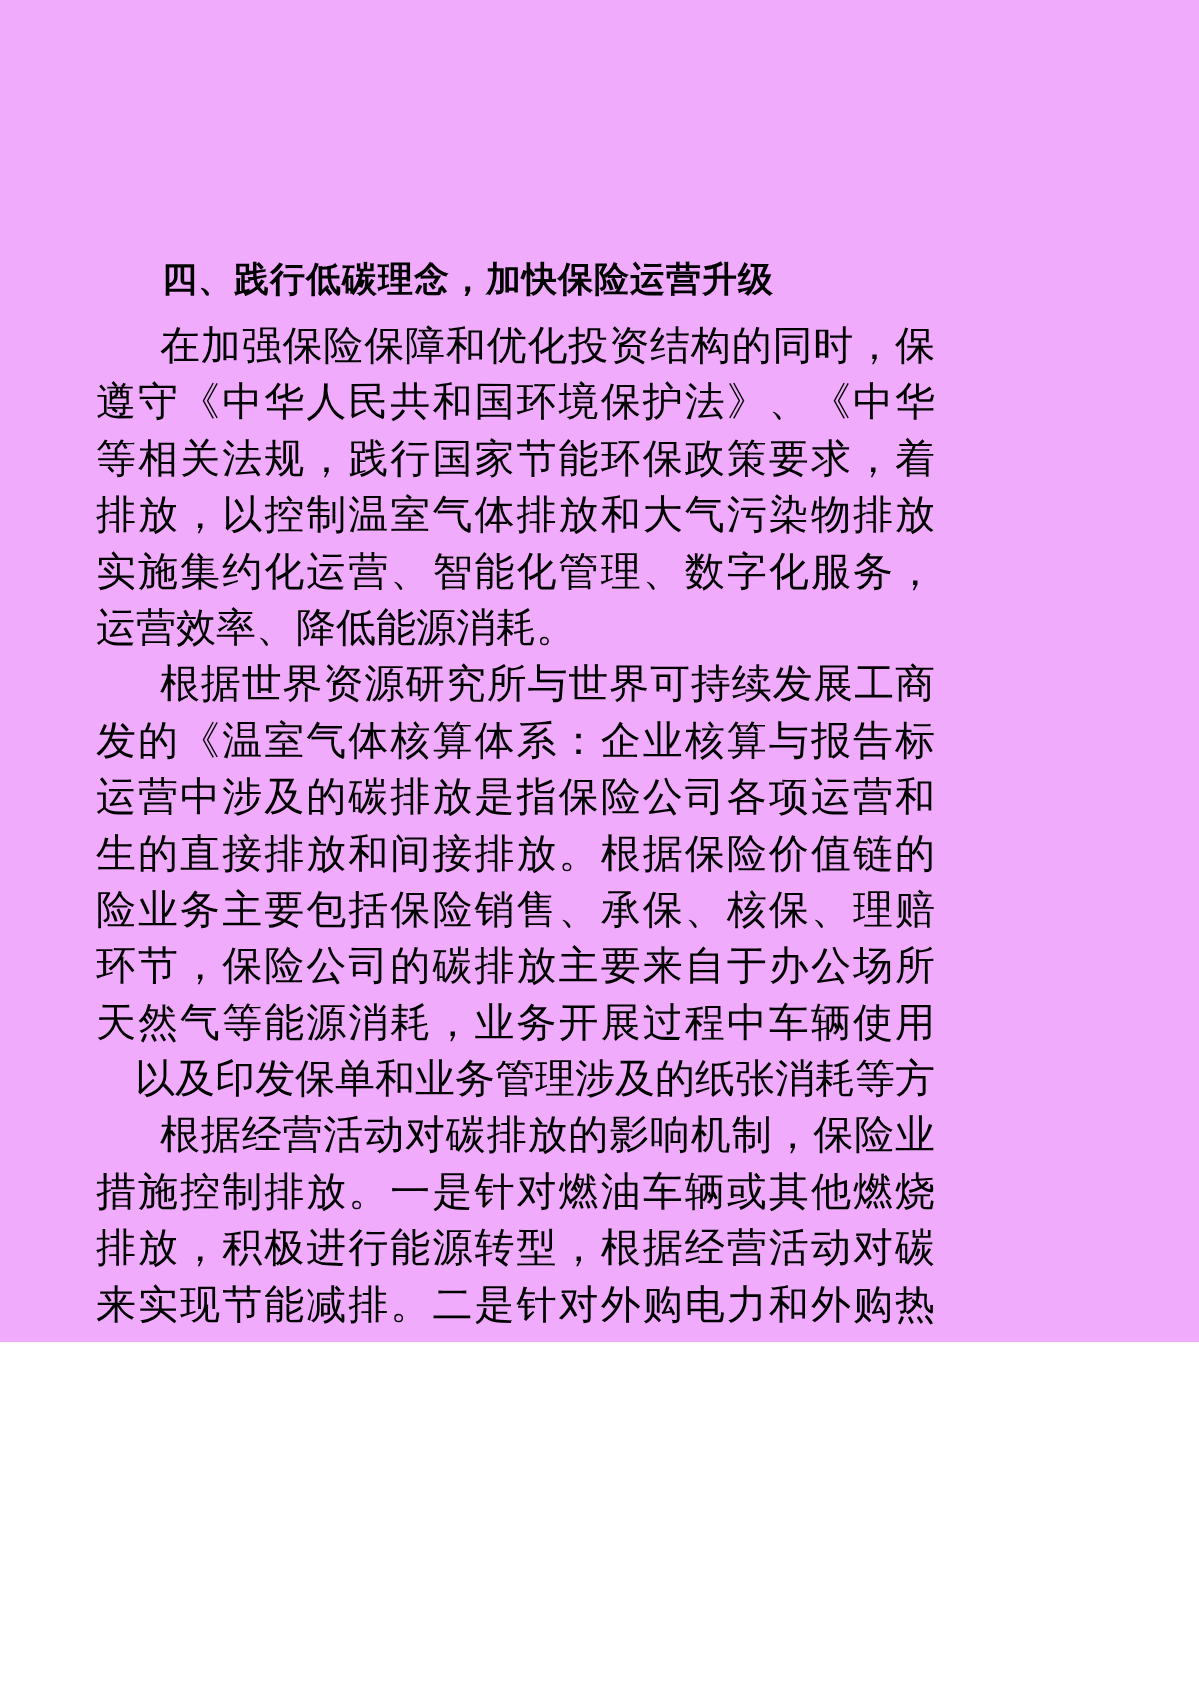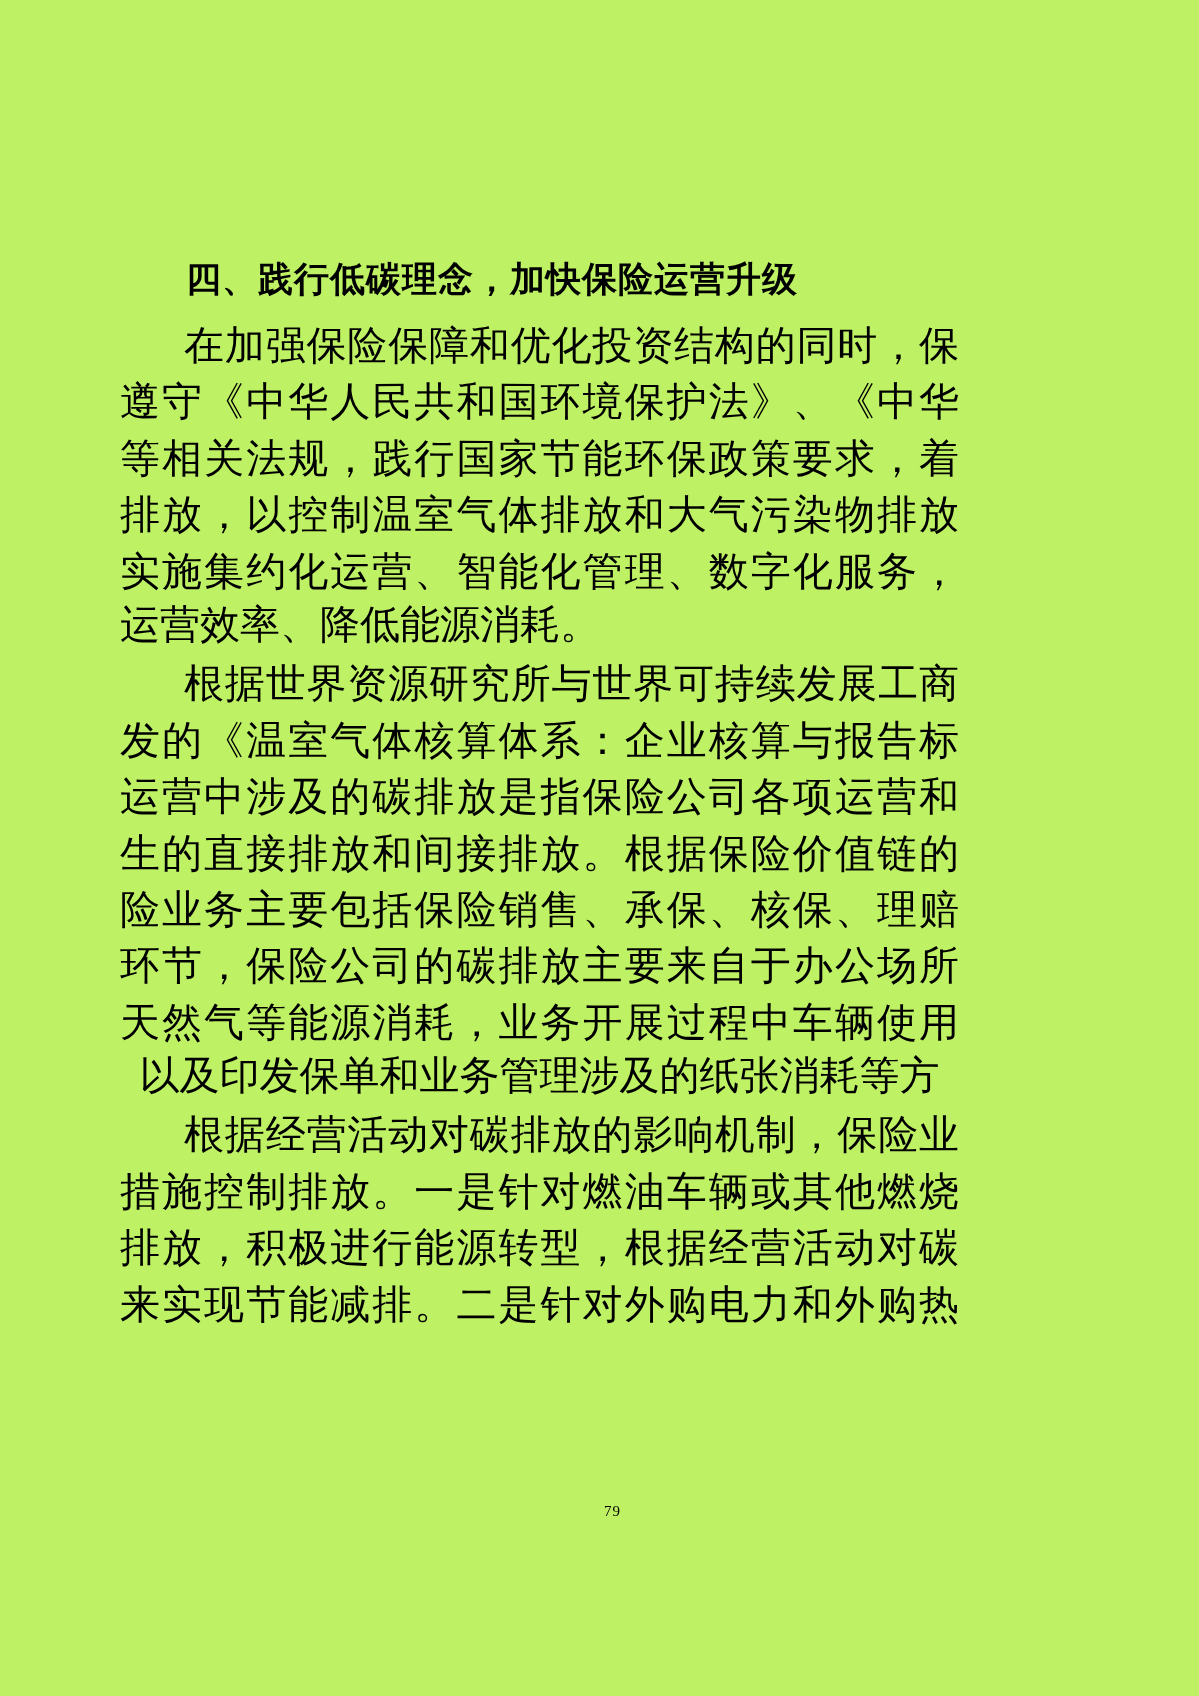--- a/index.html
+++ b/index.html
@@ -3,24 +3,24 @@
 <meta charset="utf-8">
 <style>
   html, body {
     margin: 0;
     padding: 0;
     background: #ffffff;
   }
   .page {
     position: relative;
     width: 1199px;
-    height: 1696px;
-    background: #bef264;
+    height: 1342px;
+    background: #f0abfc;
     box-sizing: border-box;
-    padding: 254px 180px 0 120px;
+    padding: 254px 180px 0 96px;
     overflow: hidden;
     color: #000000;
   }
   .heading {
     margin: 0 0 14px 0;
     font-family: "Liberation Sans", "DejaVu Sans", sans-serif;
     font-weight: bold;
     font-size: 35px;
     line-height: 50px;
     letter-spacing: 1px;
@@ -38,23 +38,22 @@
     height: 56.4px;
     color: #000000;
     text-align: justify;
     text-align-last: justify;
     overflow: hidden;
   }
   .line.first {
     text-indent: 64px;
   }
   .line.para-end {
-    text-align: center;
+    text-align: right;
     text-align-last: left;
-    font-family: Liberation Mono, monospace;
   }
   .footer {
     position: absolute;
     left: 180px;
     top: 1502px;
     width: 839px;
     text-align: center;
   }
   .pagenum {
     font-family: "Liberation Serif", "DejaVu Serif", serif;

